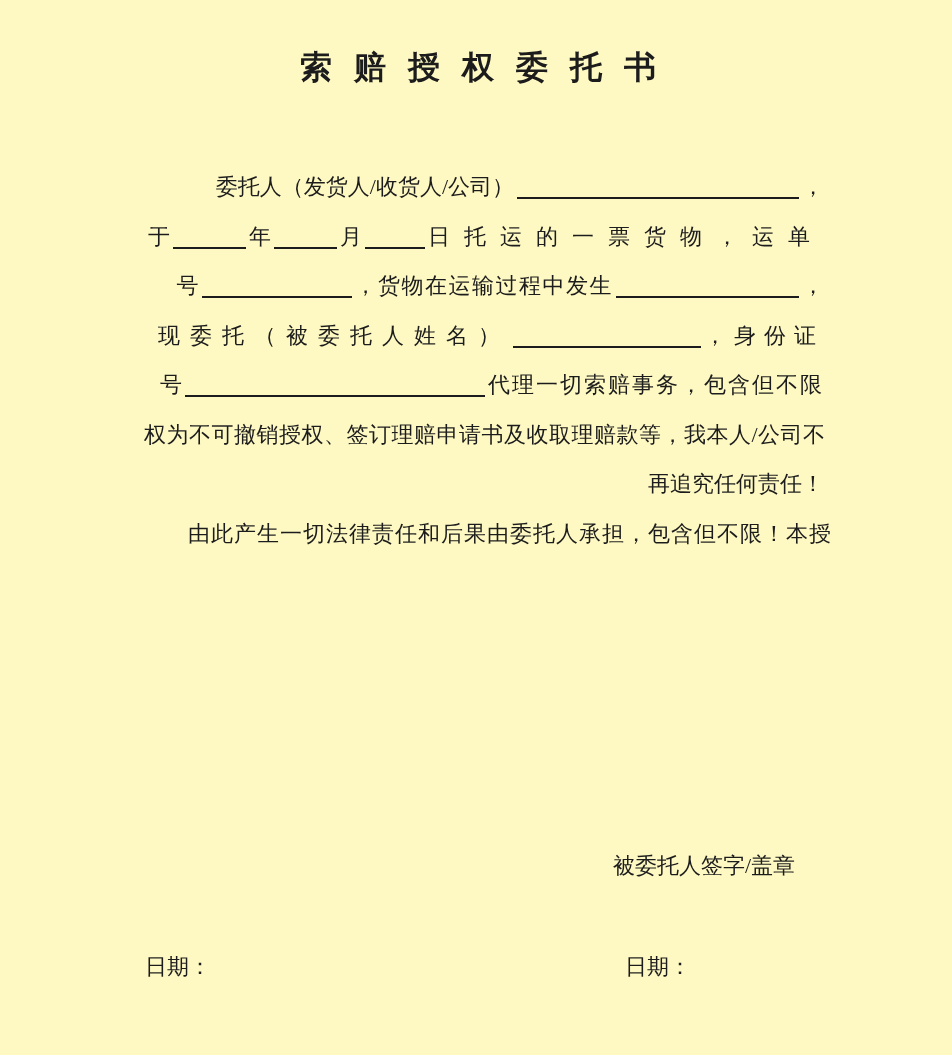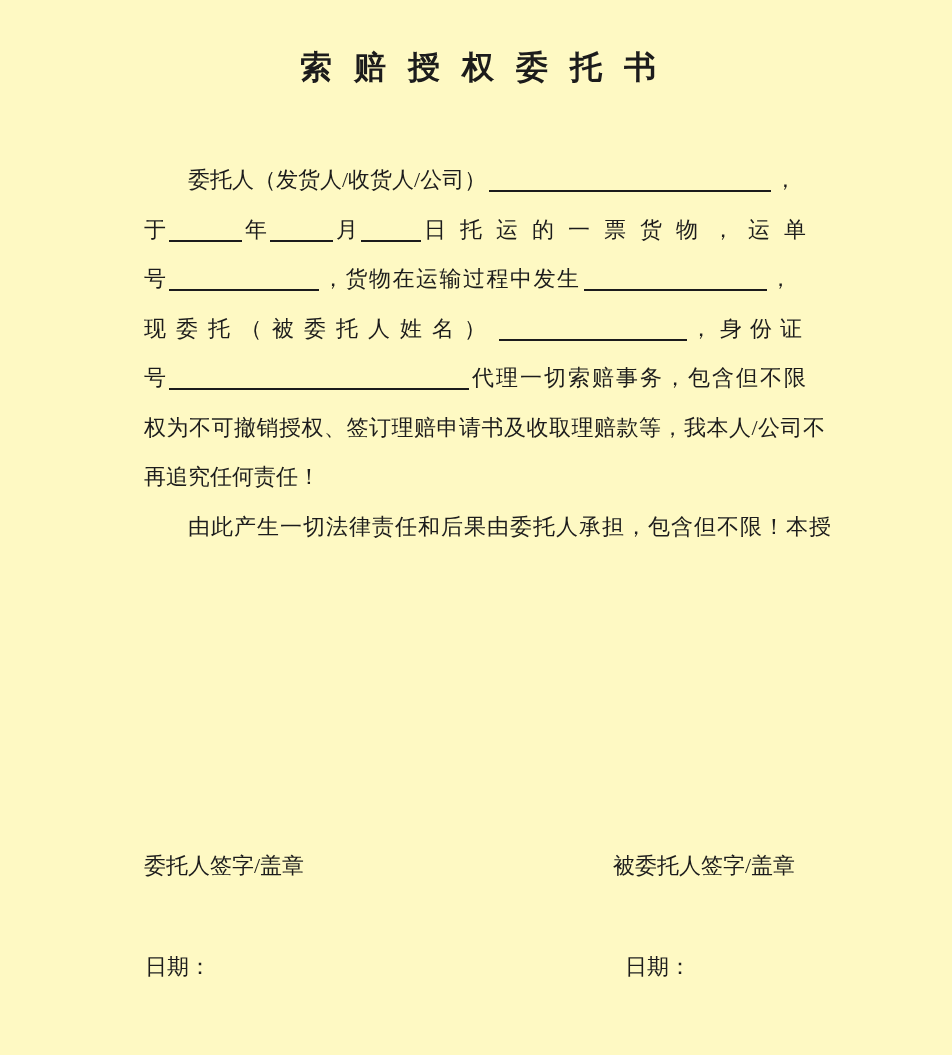--- a/index.html
+++ b/index.html
@@ -23,24 +23,25 @@
     text-align: center;
     font-size: 32px;
     font-weight: bold;
     letter-spacing: 22px;
     padding-left: 22px; 
     line-height: 38px;
     white-space: nowrap;
   }
   .doc-body {
     position: absolute;
-    top: 155px;
+    top: 162px;
     left: 144px;
     width: 680px;
     font-size: 22px;
+    text-align: right;
   }
   .line {
     height: 49.5px;
     line-height: 49.5px;
     white-space: nowrap;
   }
   .seg { letter-spacing: 0; }
   .blank {
     display: inline-block;
     height: 24px;
@@ -70,21 +71,20 @@
       <div class="line" style="padding-left: 44px;"><span class="seg">委托人（发货人/收货人/公司）</span><span class="blank" style="width: 282px;"></span><span class="seg">，</span></div>
       <div class="line"><span class="seg">于</span><span class="blank" style="width: 73px;"></span><span class="seg">年</span><span class="blank" style="width: 63px;"></span><span class="seg">月</span><span class="blank" style="width: 60px;"></span><span class="seg" style="letter-spacing: 14px;">日托运的一票货物，运单</span></div>
       <div class="line"><span class="seg">号</span><span class="blank" style="width: 150px;"></span><span class="seg" style="letter-spacing: 1.5px;">，货物在运输过程中发生</span><span class="blank" style="width: 183px;"></span><span class="seg">，</span></div>
       <div class="line"><span class="seg" style="letter-spacing: 10px;">现委托（被委托人姓名）</span><span class="blank" style="width: 188px;"></span><span class="seg" style="letter-spacing: 8px;">，身份证</span></div>
       <div class="line"><span class="seg">号</span><span class="blank" style="width: 300px;"></span><span class="seg" style="letter-spacing: 2px;">代理一切索赔事务，包含但不限</span></div>
       <div class="line"><span class="seg" style="letter-spacing: 0.5px;">权为不可撤销授权、签订理赔申请书及收取理赔款等，我本人/公司不</span></div>
       <div class="line"><span class="seg">再追究任何责任！</span></div>
       <div class="line" style="padding-left: 44px;"><span class="seg" style="letter-spacing: 1px;">由此产生一切法律责任和后果由委托人承担，包含但不限！本授</span></div>
     </div>
 
-  <div class="sig-label sig-left">委托人签字/盖章</div>
 
   <div class="sig-label sig-right">被委托人签字/盖章</div>
 
   <div class="date-label date-left">日期：</div>
 
   <div class="date-label date-right">日期：</div>
 
 </div>
 
 </body></html>

